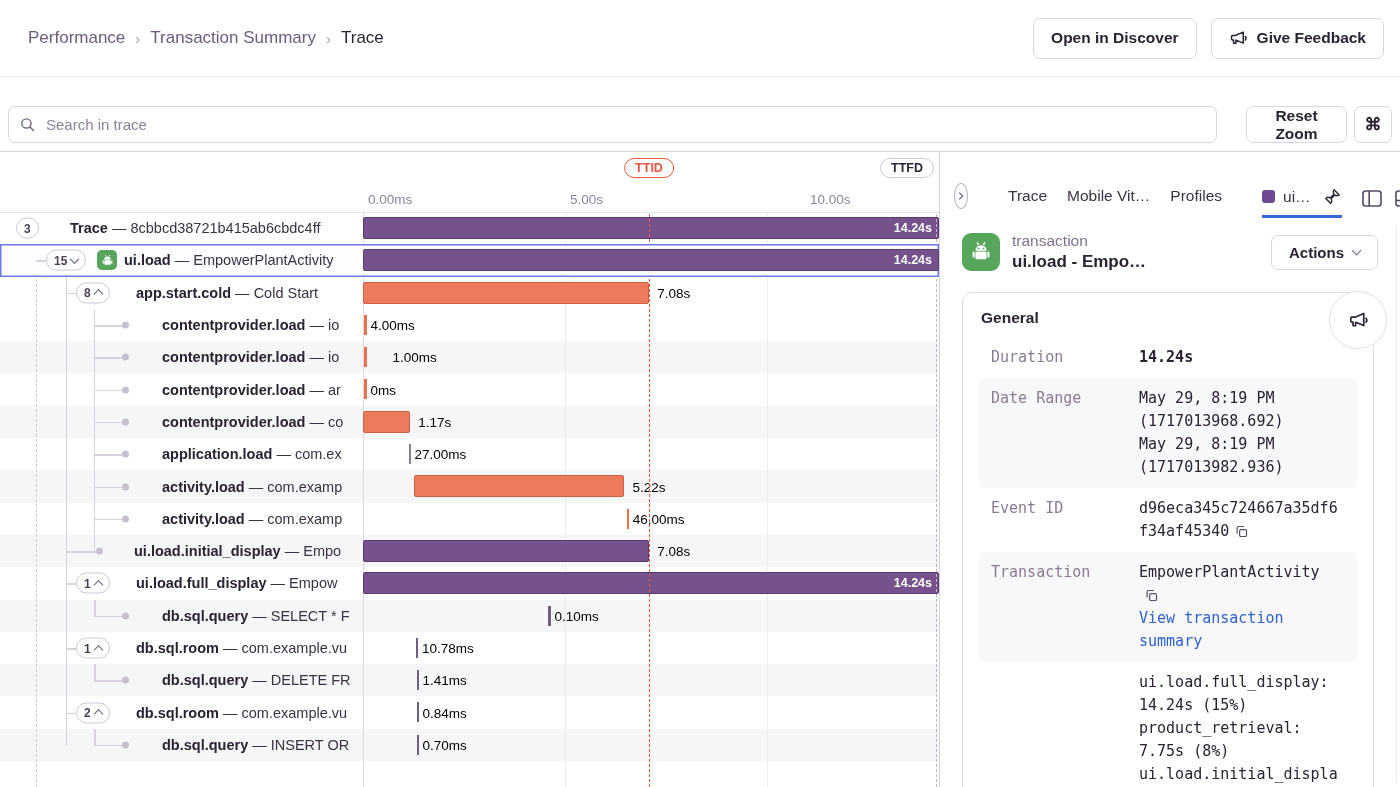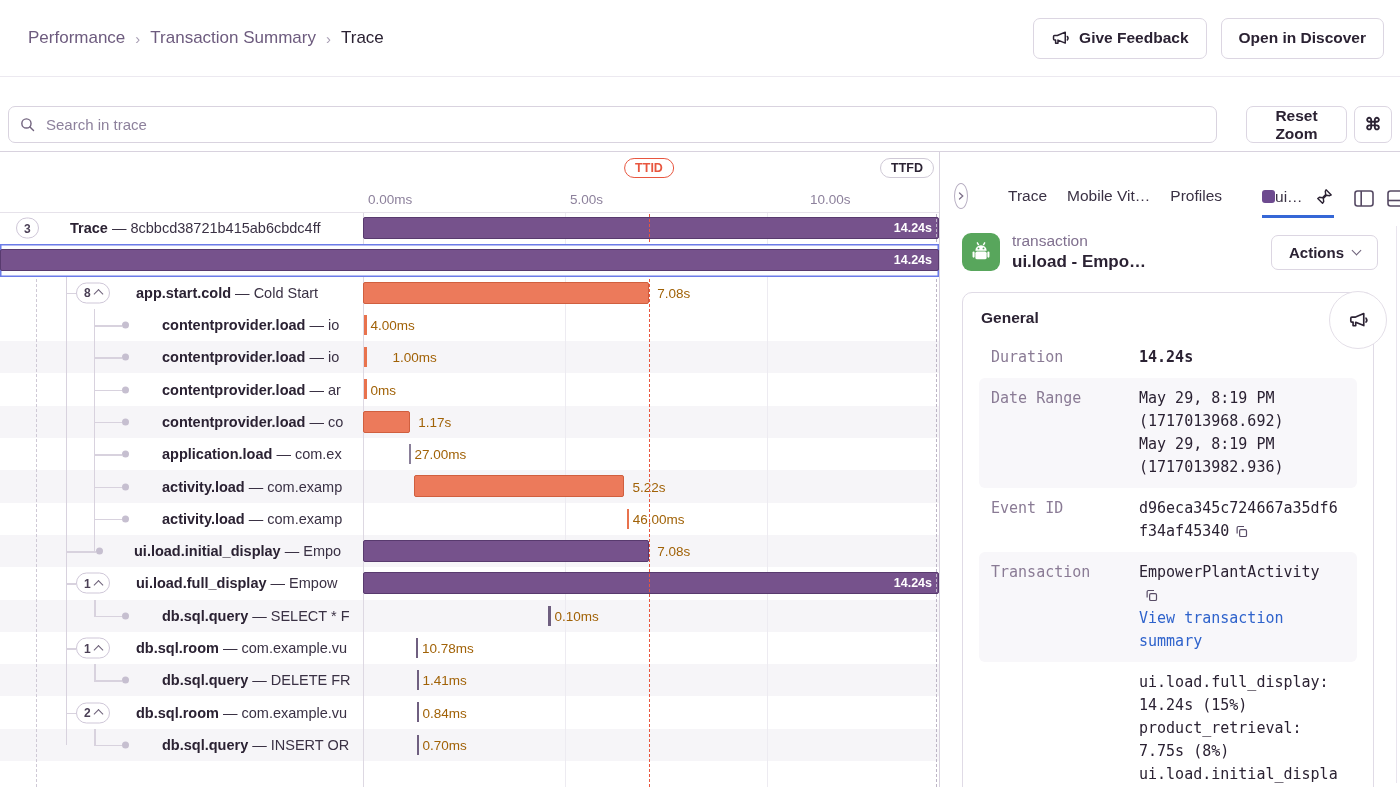--- a/index.html
+++ b/index.html
@@ -75,21 +75,21 @@
   
   .bar{position:absolute;top:5px;height:22px;border-radius:2px;box-sizing:border-box;}
   .bar.purple{background:#76528c;border:1px solid #583a6e;}
   .bar.orange{background:#ec7a5b;border:1px solid #d05f3f;}
   .bar-inside{position:absolute;right:6px;top:50%;transform:translateY(-50%);color:#fff;
               font-size:12.5px;font-weight:bold;}
   .tick{position:absolute;top:6px;height:20px;width:2.5px;}
   .tick.orange{background:#e8724d;}
   .tick.purple{background:#6f5f80;}
   .tick.gray{background:#8a7f99;}
-  .bar-after{position:absolute;top:50%;transform:translateY(-50%);font-size:13.5px;color:#a16207;
+  .bar-after{position:absolute;top:50%;transform:translateY(-50%);font-size:13.5px;color:#000000;
              padding-left:6px;white-space:nowrap;}
   
   .details{position:absolute;left:940px;top:0;right:0;bottom:0;background:#fff;overflow:hidden;}
   .dp-tabs{display:flex;align-items:flex-end;padding:24px 14px 0 14px;height:66px;box-sizing:border-box;gap:20px;}
   .dp-tab{font-size:15.5px;color:#3a3144;padding-bottom:13px;cursor:pointer;white-space:nowrap;}
   .tab-divider{width:1px;height:22px;background:#e0dce5;margin-bottom:10px;}
   .chev-circle{width:24px;height:24px;border:1.5px solid #b7aec2;border-radius:50%;display:flex;
                align-items:center;justify-content:center;margin-bottom:9px;color:#7d7089;cursor:pointer;}
   .active-group{display:flex;align-items:center;gap:12px;border-bottom:3px solid #3567d6;padding-bottom:9px;}
   .tab-swatch{width:13px;height:13px;border-radius:3px;background:#6d4a8f;display:inline-block;}
@@ -123,30 +123,30 @@
 
 <div class="app-header">
   <div class="crumbs">
     <span class="crumb-link">Performance</span>
     <span class="crumb-sep">›</span>
     <span class="crumb-link">Transaction Summary</span>
     <span class="crumb-sep">›</span>
     <span class="crumb-cur">Trace</span>
   </div>
   <div class="hdr-actions">
+    <button class="btn">Open in Discover</button>
     <button class="btn">
       <span>
         <svg width="19" height="19" viewBox="0 0 24 24" fill="none" stroke="#2b2233" stroke-width="1.9" stroke-linejoin="round" stroke-linecap="round">
           <path d="M18 4 L8 8.2 H4.4 a1.2 1.2 0 0 0 -1.2 1.2 v3.2 a1.2 1.2 0 0 0 1.2 1.2 h1.4 v4.2 h3 v-4 l9.2 3.8 Z"></path>
           <path d="M20.6 9.4 a3.4 3.4 0 0 1 0 4.4"></path>
         </svg>
       </span>
       <span>Give Feedback</span>
     </button>
-    <button class="btn">Open in Discover</button>
   </div>
 </div>
 
 <div class="toolbar">
   <div class="search-box">
     <span>
       <svg width="17" height="17" viewBox="0 0 24 24" fill="none" stroke="#71637e" stroke-width="2" stroke-linecap="round">
         <circle cx="10.5" cy="10.5" r="6.5"></circle>
           <path d="M15.5 15.5 L20.5 20.5"></path>
       </svg>
@@ -186,20 +186,38 @@
             </span>
             <span class="tree-label"><span class="op">Trace</span><span class="sep"> — </span><span class="desc">8cbbcd38721b415ab6cbdc4ff</span></span>
           </div>
           <div class="bar-cell">
             <div class="bar purple" style="left:0%;width:100%;">
               <span class="bar-inside">14.24s</span>
             </div>
           </div>
         </div>
         <div class="wf-row alt selected">
+          <div class="tree-cell lvl2">
+            <span class="conn" style="left:36px;width:10px;"></span>
+            <span class="pill">
+              <span>15</span>
+              <i class="chev down"></i>
+            </span>
+            <span class="android-badge">
+              <svg width="15" height="15" viewBox="0 0 24 24">
+                <line x1="8.4" y1="3.2" x2="9.8" y2="5.6" stroke="#fff" stroke-width="1.4"></line>
+                <line x1="15.6" y1="3.2" x2="14.2" y2="5.6" stroke="#fff" stroke-width="1.4"></line>
+                <path d="M6.8 10.8 a5.2 5 0 0 1 10.4 0 z" fill="#fff"></path>
+                <rect x="6.8" y="11.6" width="10.4" height="7.2" rx="1.6" fill="#fff"></rect>
+                <rect x="4.2" y="11.6" width="1.9" height="5.6" rx="0.95" fill="#fff"></rect>
+                <rect x="17.9" y="11.6" width="1.9" height="5.6" rx="0.95" fill="#fff"></rect>
+              </svg>
+            </span>
+            <span class="tree-label"><span class="op">ui.load</span><span class="sep"> — </span><span class="desc">EmpowerPlantActivity</span></span>
+          </div>
           <div class="bar-cell">
             <div class="bar purple" style="left:0%;width:100%;">
               <span class="bar-inside">14.24s</span>
             </div>
           </div>
         </div>
         <div class="wf-row">
           <div class="tree-cell lvl3">
             <span class="conn" style="left:66px;width:10px;"></span>
             <span class="pill">
@@ -389,21 +407,21 @@
         <svg width="12" height="12" viewBox="0 0 24 24" fill="none" stroke="currentColor" stroke-width="2.6" stroke-linecap="round">
             <path d="M9 6 L15.5 12 L9 18"></path>
           </svg>
       </span>
       <span class="tab-divider"></span>
       <span class="dp-tab">Trace</span>
       <span class="dp-tab">Mobile Vit…</span>
       <span class="dp-tab">Profiles</span>
       <span class="tab-divider"></span>
       <span class="active-group">
-        <span class="dp-tab active" style="display:flex;align-items:center;gap:0;">
+        <span class="dp-tab active" style="display:flex;align-items:center;gap:8px;">
           <span class="tab-swatch"></span>
           <span>ui…</span>
         </span>
         <span>
           <svg width="19" height="19" viewBox="0 0 24 24" fill="none" stroke="#2b2233" stroke-width="1.8" stroke-linejoin="round" stroke-linecap="round">
             <path d="M14 3.5 L20.5 10 L18.5 11 L14.5 10.5 L10.5 14.5 L11 18.5 L9.5 20.5 L3.5 14.5 L5.5 13 L9.5 13.5 L13.5 9.5 L13 5.5 Z"></path>
           </svg>
         </span>
       </span>
       <span class="layout-icons">

